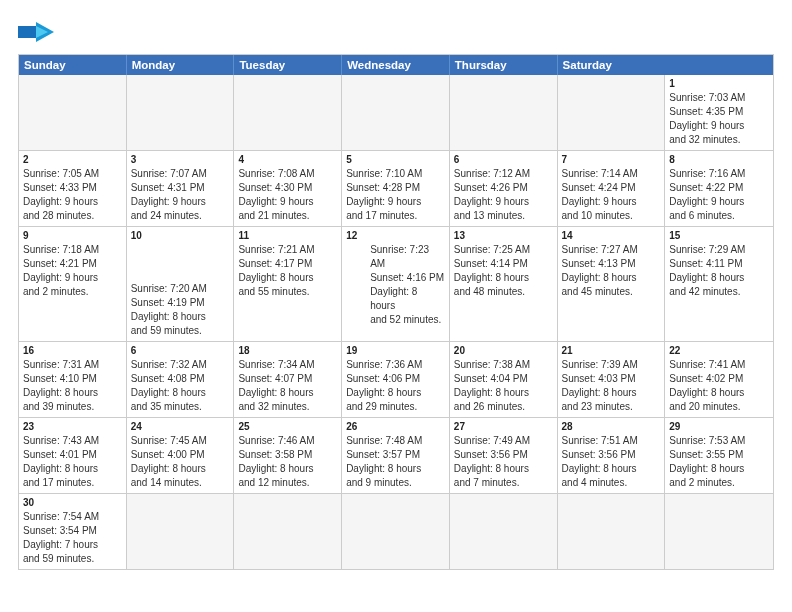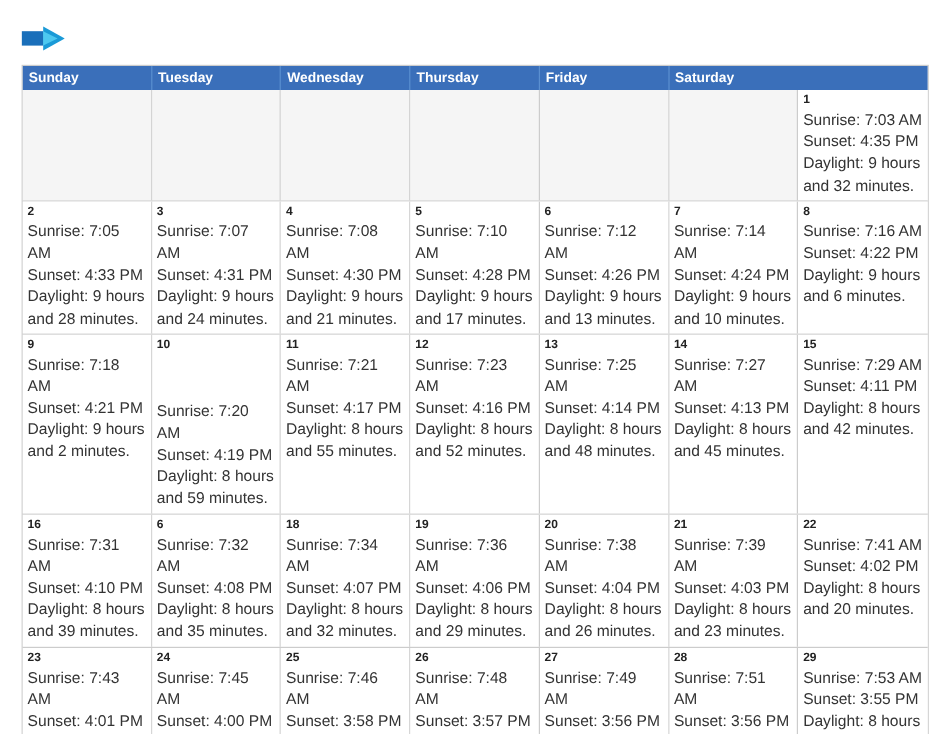--- a/index.html
+++ b/index.html
@@ -97,21 +97,21 @@
     .cal-cell:last-child { border-right: none; }
     .cal-cell.empty { background: #f5f5f5; }
     .cal-cell .day-num {
       font-size: 10px;
       font-weight: bold;
       color: #222;
       margin-bottom: 2px;
       display: block;
     }
     .cal-cell .info {
-      font-size: 13px;
+      font-size: 10px;
       color: #333;
       line-height: 1.4;
     }
   </style>
 </head>
 <body>
 
 <div class="page">
   <div class="header">
     <div class="logo">
@@ -126,24 +126,24 @@
     </div>
     <div class="title-block">
       <div class="month-title"></div>
       <div class="location"></div>
     </div>
   </div>
 
   <div class="calendar">
     <div class="cal-header" id="cal-header">
         <div class="cal-header-cell">Sunday</div>
+        <div class="cal-header-cell">Monday</div>
         <div class="cal-header-cell">Tuesday</div>
         <div class="cal-header-cell">Wednesday</div>
         <div class="cal-header-cell">Thursday</div>
-        <div class="cal-header-cell">Friday</div>
         <div class="cal-header-cell">Saturday</div>
       </div>
     <div class="cal-body" id="cal-body">
         <div class="cal-row">
           <div class="cal-cell empty"></div>
           <div class="cal-cell empty"></div>
           <div class="cal-cell empty"></div>
           <div class="cal-cell empty"></div>
           <div class="cal-cell empty"></div>
           <div class="cal-cell empty"></div>
@@ -223,21 +223,21 @@
           </div>
           <div class="cal-cell">
             <span class="day-num">11</span>
             <div class="info" style="white-space: pre-line;">Sunrise: 7:21 AM
 Sunset: 4:17 PM
 Daylight: 8 hours
 and 55 minutes.</div>
           </div>
           <div class="cal-cell">
             <span class="day-num">12</span>
-            <div class="info" style="white-space: pre-line;">Sunrise: 7:23 AM
+            <div class="info" style="white-space: pre-line; margin-left: 24px;">Sunrise: 7:23 AM
 Sunset: 4:16 PM
 Daylight: 8 hours
 and 52 minutes.</div>
           </div>
           <div class="cal-cell">
             <span class="day-num">13</span>
             <div class="info" style="white-space: pre-line;">Sunrise: 7:25 AM
 Sunset: 4:14 PM
 Daylight: 8 hours
 and 48 minutes.</div>

